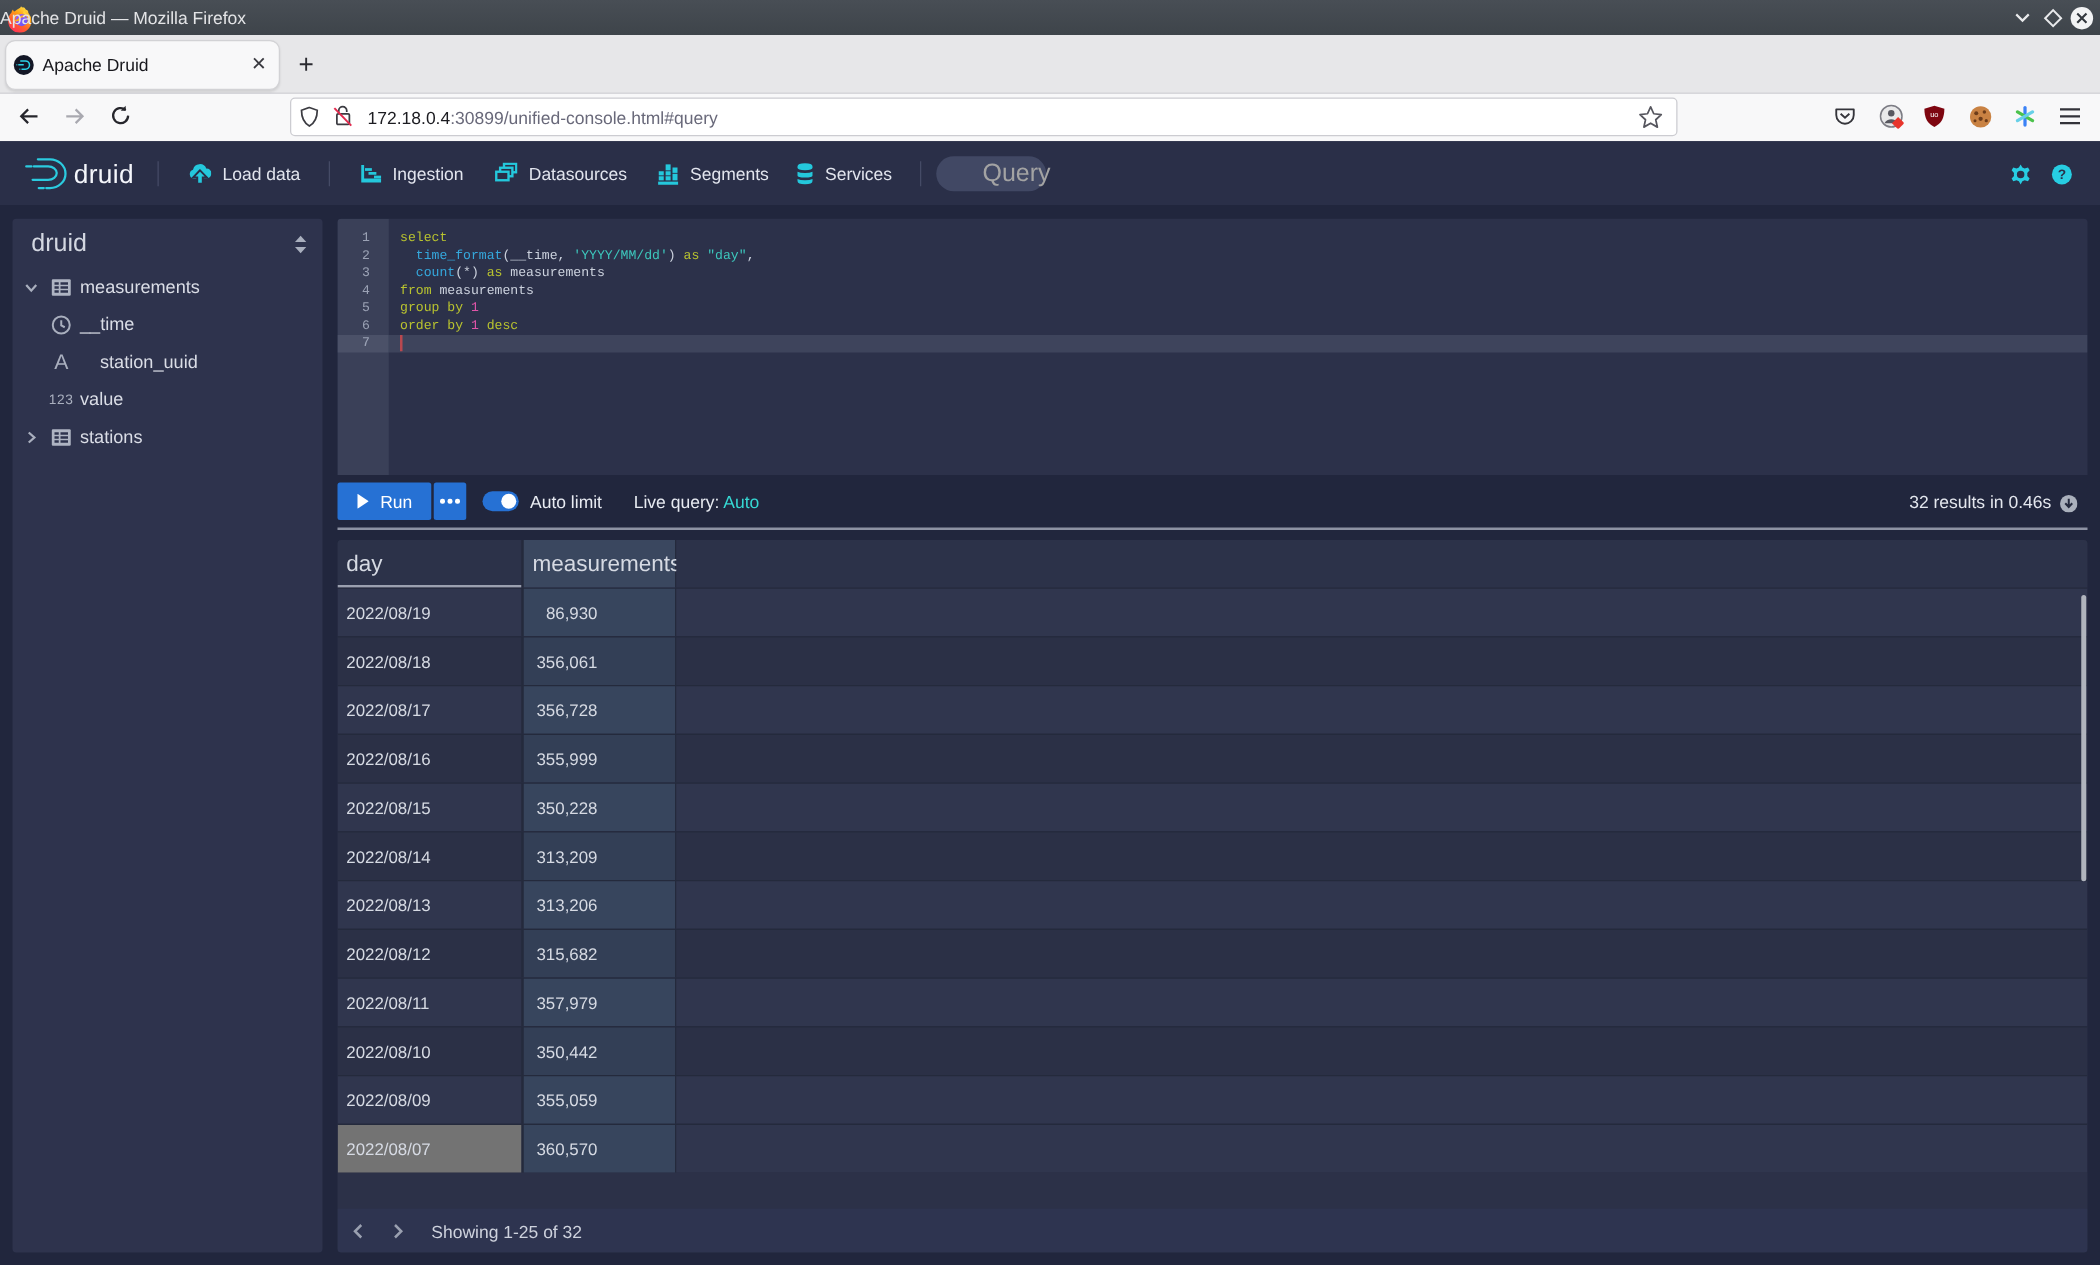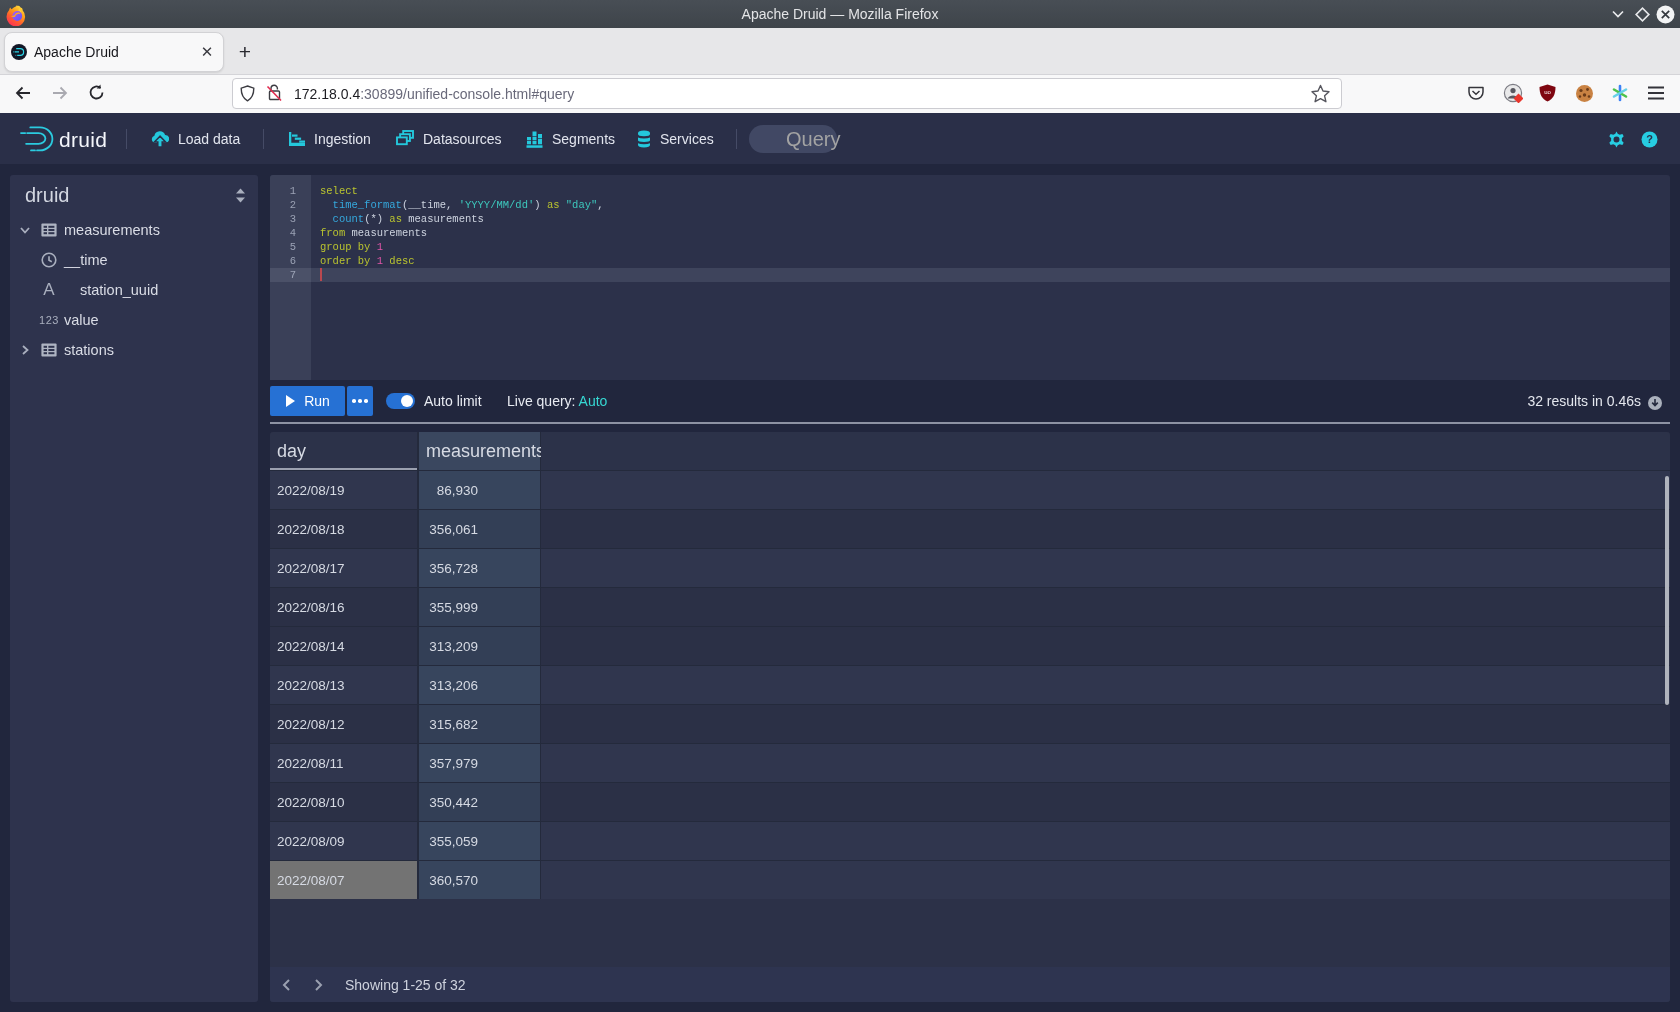--- a/index.html
+++ b/index.html
@@ -4,21 +4,21 @@
 <style>
 * { margin:0; padding:0; box-sizing:border-box; }
 html,body { width:1680px; height:1012px; overflow:hidden; }
 body { font-family:"Liberation Sans", sans-serif; position:relative; background:#21263d; }
 .abs { position:absolute; }
 
 
 #titlebar { left:0; top:0; width:1680px; height:28px;
   background:linear-gradient(#484e55,#3e444a); }
 #fxlogo { left:6px; top:4px; }
-#wintitle { left:0; top:0; width:1680px; height:28px; text-align:center;
+#wintitle { left:0; top:0; width:1680px; height:28px; 
   line-height:28px; color:#e3e4e6; font-size:14px; }
 .winctl { top:0; height:28px; display:flex; align-items:center; }
 
 
 #tabbar { left:0; top:28px; width:1680px; height:47px; background:#e7e7e9; border-bottom:1px solid #d4d4d8; }
 #tab { left:4px; top:32px; width:220px; height:40px; background:#f8f8f9;
   border:1px solid #d2d2d5; border-radius:8px; box-shadow:0 1px 2px rgba(0,0,0,.1);
   display:flex; align-items:center; }
 #tab .favicon { margin-left:6px; width:16px; height:16px; border-radius:50%;
   background:#131726; position:relative; flex:none; }
@@ -400,20 +400,27 @@
         <div class="cell-rest" style="background:#30364e;"></div>
       </div>
       <div class="row">
         <div class="cell-day" style="background:#2b3046;">2022/08/16</div>
         <div class="cell-meas" style="background:#333f56;">
           <span>355,999</span>
         </div>
         <div class="cell-rest" style="background:#2b3046;"></div>
       </div>
       <div class="row">
+        <div class="cell-day" style="background:#30364e;">2022/08/15</div>
+        <div class="cell-meas" style="background:#37455d;">
+          <span>350,228</span>
+        </div>
+        <div class="cell-rest" style="background:#30364e;"></div>
+      </div>
+      <div class="row">
         <div class="cell-day" style="background:#2b3046;">2022/08/14</div>
         <div class="cell-meas" style="background:#333f56;">
           <span>313,209</span>
         </div>
         <div class="cell-rest" style="background:#2b3046;"></div>
       </div>
       <div class="row">
         <div class="cell-day" style="background:#30364e;">2022/08/13</div>
         <div class="cell-meas" style="background:#37455d;">
           <span>313,206</span>

